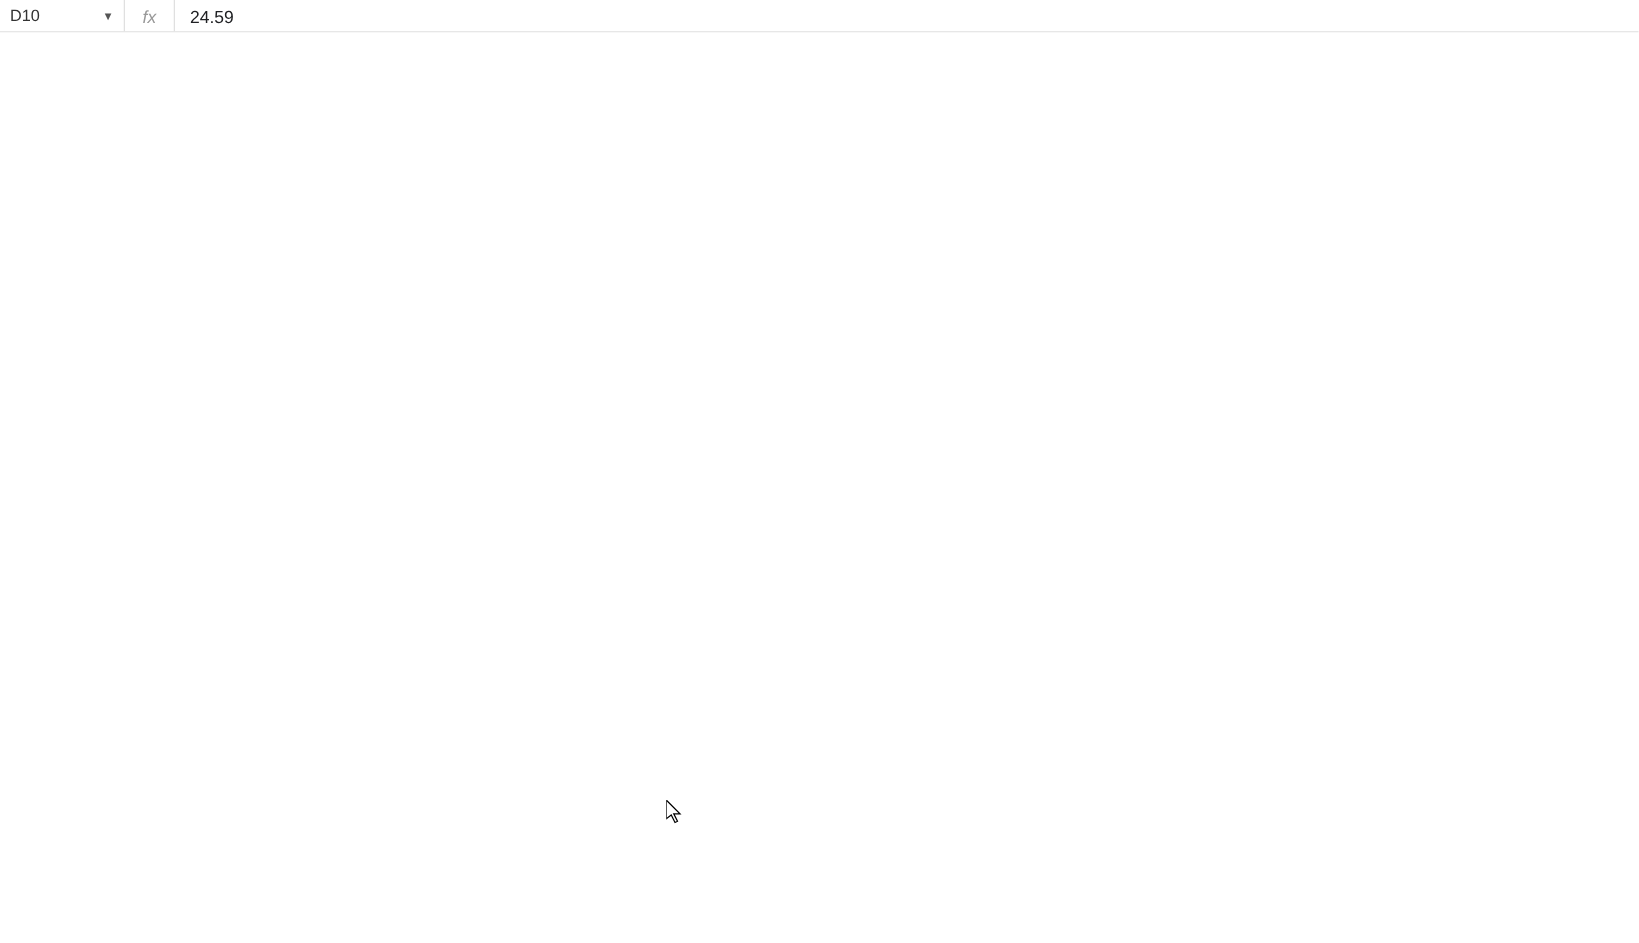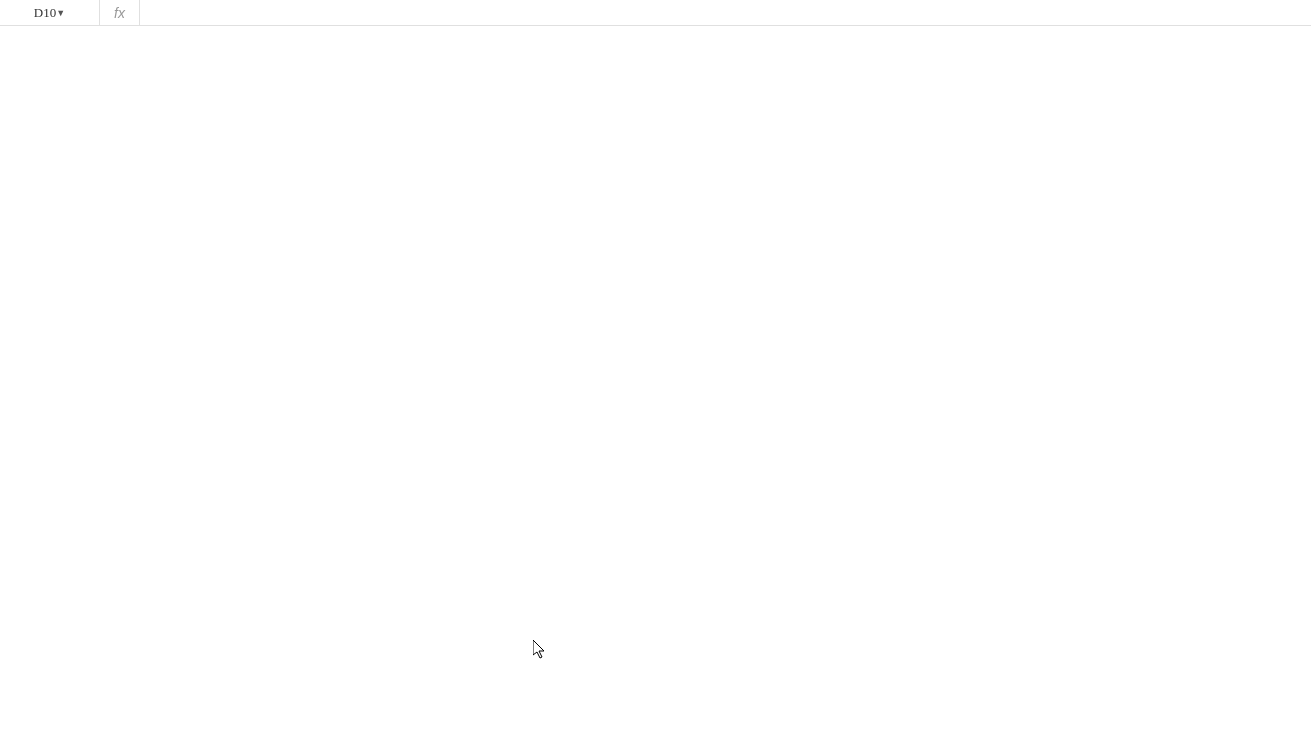--- a/index.html
+++ b/index.html
@@ -19,25 +19,24 @@
       align-items: center;
       height: 26px;
       border-bottom: 1px solid #e0e0e0;
       background: #fff;
     }
     .name-box {
       width: 100px;
       padding: 0 8px;
       display: flex;
       align-items: center;
-      justify-content: center;
+      justify-content: space-between;
       border-right: 1px solid #e0e0e0;
       height: 100%;
       color: #333;
-      font-family: Liberation Serif, serif;
     }
     .name-box-dropdown {
       font-size: 9px;
       color: #555;
     }
     .fx-label {
       width: 40px;
       display: flex;
       align-items: center;
       justify-content: center;
@@ -167,20 +166,23 @@
 </head>
 <body>
 
 <div class="formula-bar">
   <div class="name-box">
     <span>D10</span>
     <span class="name-box-dropdown">▼</span>
   </div>
   <div class="fx-label">
     <span>fx</span>
+  </div>
+  <div class="formula-input">
+    <span>24.59</span>
   </div>
 </div>
 
 <div class="sheet-container">
   <div class="corner-box"></div>
   <div class="col-headers" id="col-headers">
       <div class="col-header" style="width: 128px;">A</div>
       <div class="col-header" style="width: 360px;">B</div>
       <div class="col-header" style="width: 126px;">C</div>
       <div class="col-header selected" style="width: 126px;">D</div>

